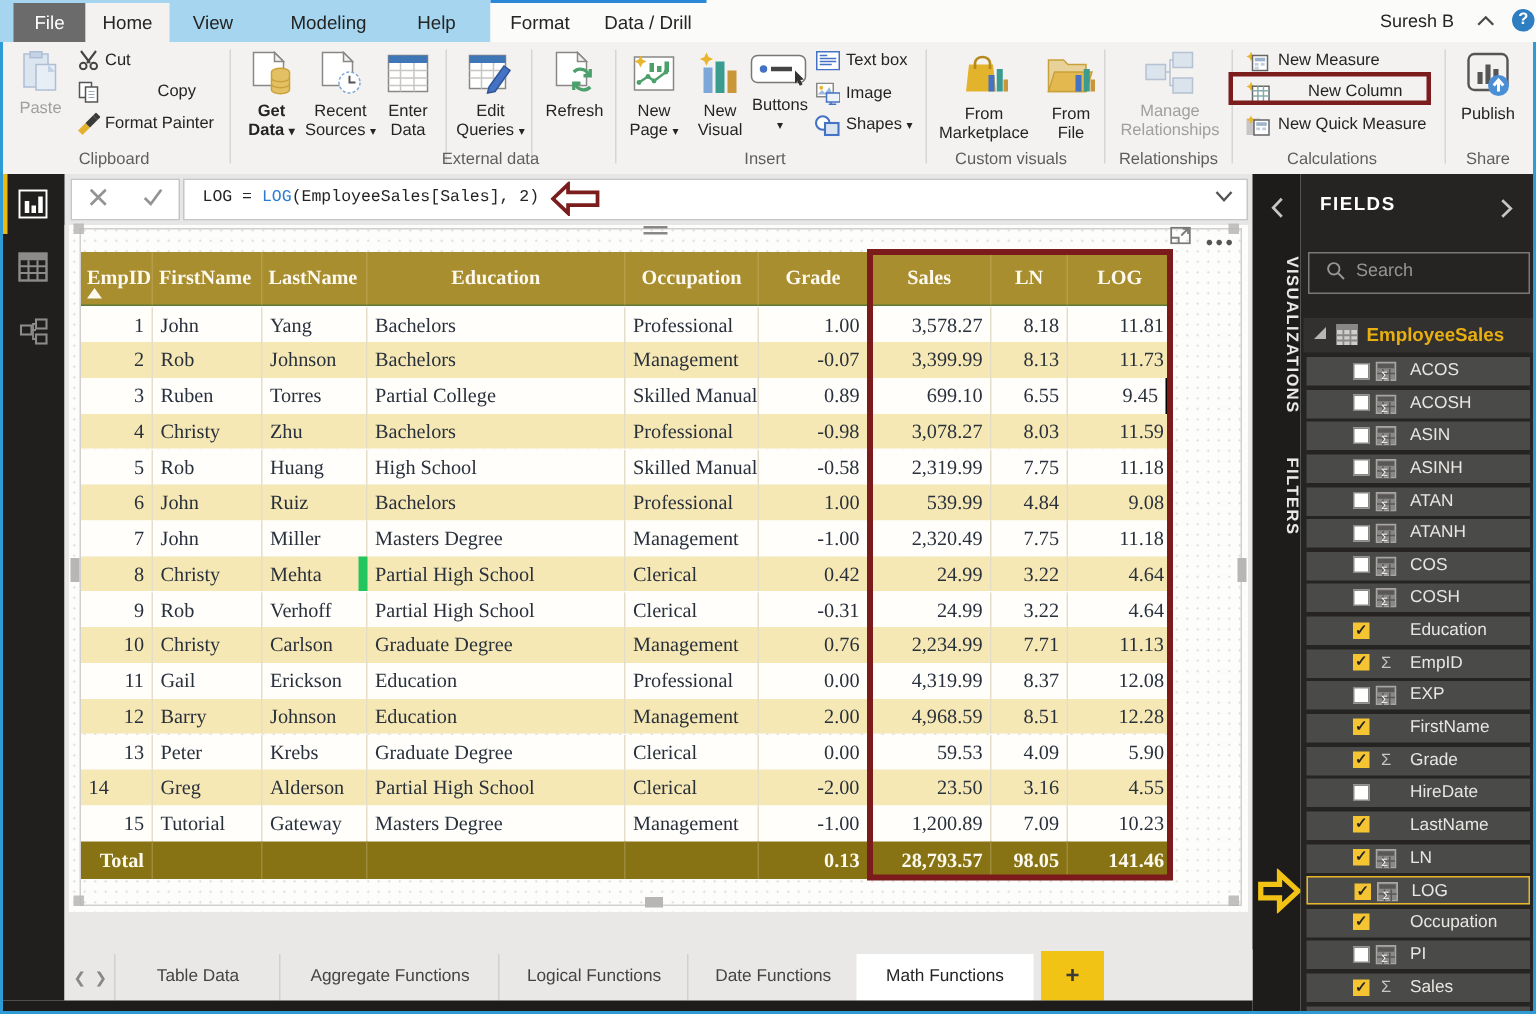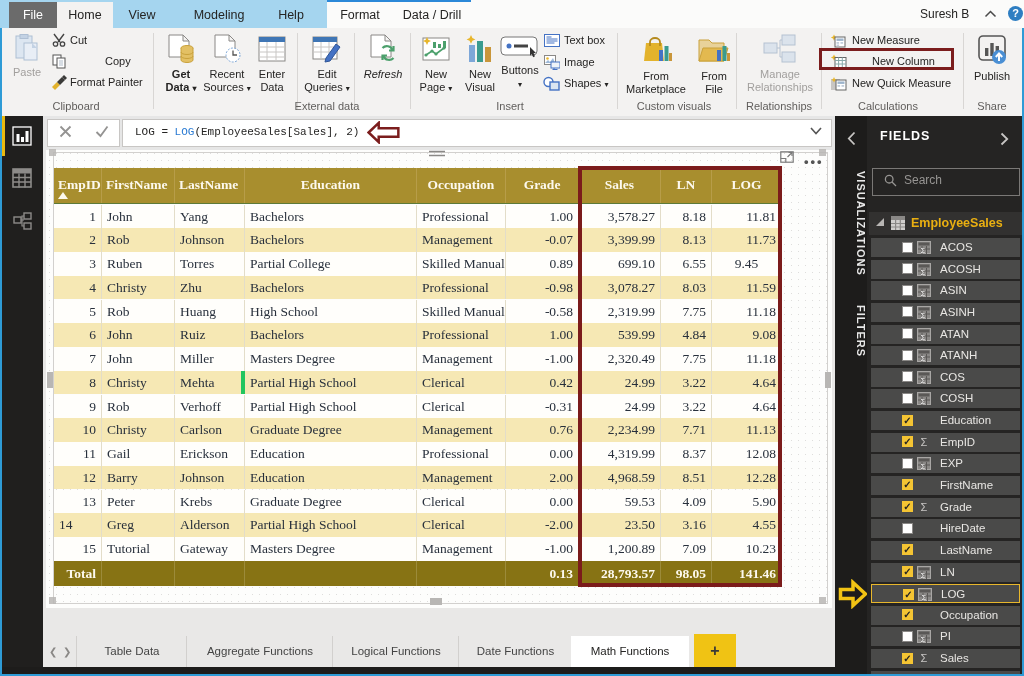--- a/index.html
+++ b/index.html
@@ -153,21 +153,21 @@
     <div class="bigbtn" style="left:300px;top:32px;width:54px;">
       <svg class="ic" width="30" height="30" viewBox="0 0 30 30">
           <rect x="1" y="3" width="24" height="22" fill="#fff" stroke="#8a8886"></rect>
           <rect x="1" y="3" width="24" height="5" fill="#3f76b5"></rect>
           <path d="M1 13 h24 M1 18 h24 M9 8 v17 M17 8 v17" stroke="#c8c6c4" fill="none"></path>
           <path d="M14 24 L24 10 L28 13 L18 27 L13 28 Z" fill="#4472c4" stroke="#2f5597"></path>
         </svg>
       Edit<br>Queries <span style="font-size:8px;">▾</span>
     </div>
 
-    <div class="bigbtn" style="left:358px;top:32px;width:50px;font-style:italic;">
+    <div class="bigbtn" style="left:358px;top:32px;width:50px;">
       <svg class="ic" width="28" height="30" viewBox="0 0 28 30">
           <path d="M2 1 h14 l6 6 v16 h-20 z" fill="#fff" stroke="#8a8886"></path>
           <path d="M16 1 l6 6 h-6 z" fill="#f3f2f1" stroke="#8a8886"></path>
           <path d="M13.5 14 a6 6 0 0 1 10 2" fill="none" stroke="#4ca06c" stroke-width="2.2"></path>
           <path d="M24.5 12 v4.5 h-4.5" fill="none" stroke="#4ca06c" stroke-width="2.2"></path>
           <path d="M24.5 24 a6 6 0 0 1 -10 -2" fill="none" stroke="#4ca06c" stroke-width="2.2"></path>
           <path d="M13.5 26 v-4.5 h4.5" fill="none" stroke="#4ca06c" stroke-width="2.2"></path>
         </svg>
       Refresh
     </div>
@@ -384,21 +384,21 @@
 </div>
 <div class="trow" style="left:0;top:84.00px;width:728px;background:#fffefb;">
 <div class="cell" style="left:0px;width:48px;text-align:right;border-right:1px solid #e3ddc9;">3</div>
 <div class="cell" style="left:48px;width:73px;text-align:left;border-right:1px solid #e3ddc9;">Ruben</div>
 <div class="cell" style="left:121px;width:70px;text-align:left;border-right:1px solid #e3ddc9;">Torres</div>
 <div class="cell" style="left:191px;width:172px;text-align:left;border-right:1px solid #e3ddc9;">Partial College</div>
 <div class="cell" style="left:363px;width:89px;text-align:left;border-right:1px solid #e3ddc9;">Skilled Manual</div>
 <div class="cell" style="left:452px;width:73px;text-align:right;border-right:1px solid #e3ddc9;">0.89</div>
 <div class="cell" style="left:525px;width:82px;text-align:right;border-right:1px solid #e3ddc9;">699.10</div>
 <div class="cell" style="left:607px;width:51px;text-align:right;border-right:1px solid #e3ddc9;">6.55</div>
-<div class="cell" style="left:658px;width:70px;text-align:center;border-right:1px solid #000000;">9.45</div>
+<div class="cell" style="left:658px;width:70px;text-align:right;border-right:5px solid #000000;">9.45</div>
 </div>
 <div class="trow" style="left:0;top:107.75px;width:728px;background:#f6e8b4;">
 <div class="cell" style="left:0px;width:48px;text-align:right;border-right:1px solid #e3ddc9;">4</div>
 <div class="cell" style="left:48px;width:73px;text-align:left;border-right:1px solid #e3ddc9;">Christy</div>
 <div class="cell" style="left:121px;width:70px;text-align:left;border-right:1px solid #e3ddc9;">Zhu</div>
 <div class="cell" style="left:191px;width:172px;text-align:left;border-right:1px solid #e3ddc9;">Bachelors</div>
 <div class="cell" style="left:363px;width:89px;text-align:left;border-right:1px solid #e3ddc9;">Professional</div>
 <div class="cell" style="left:452px;width:73px;text-align:right;border-right:1px solid #e3ddc9;">-0.98</div>
 <div class="cell" style="left:525px;width:82px;text-align:right;border-right:1px solid #e3ddc9;">3,078.27</div>
 <div class="cell" style="left:607px;width:51px;text-align:right;border-right:1px solid #e3ddc9;">8.03</div>
@@ -433,21 +433,21 @@
 <div class="cell" style="left:191px;width:172px;text-align:left;border-right:1px solid #e3ddc9;">Masters Degree</div>
 <div class="cell" style="left:363px;width:89px;text-align:left;border-right:1px solid #e3ddc9;">Management</div>
 <div class="cell" style="left:452px;width:73px;text-align:right;border-right:1px solid #e3ddc9;">-1.00</div>
 <div class="cell" style="left:525px;width:82px;text-align:right;border-right:1px solid #e3ddc9;">2,320.49</div>
 <div class="cell" style="left:607px;width:51px;text-align:right;border-right:1px solid #e3ddc9;">7.75</div>
 <div class="cell" style="left:658px;width:70px;text-align:right;border-right:1px solid #e3ddc9;">11.18</div>
 </div>
 <div class="trow" style="left:0;top:202.75px;width:728px;background:#f6e8b4;">
 <div class="cell" style="left:0px;width:48px;text-align:right;border-right:1px solid #e3ddc9;">8</div>
 <div class="cell" style="left:48px;width:73px;text-align:left;border-right:1px solid #e3ddc9;">Christy</div>
-<div class="cell" style="left:121px;width:70px;text-align:left;border-right:4px solid #22c55e;">Mehta</div>
+<div class="cell" style="left:121px;width:70px;text-align:left;border-right:6px solid #22c55e;">Mehta</div>
 <div class="cell" style="left:191px;width:172px;text-align:left;border-right:1px solid #e3ddc9;">Partial High School</div>
 <div class="cell" style="left:363px;width:89px;text-align:left;border-right:1px solid #e3ddc9;">Clerical</div>
 <div class="cell" style="left:452px;width:73px;text-align:right;border-right:1px solid #e3ddc9;">0.42</div>
 <div class="cell" style="left:525px;width:82px;text-align:right;border-right:1px solid #e3ddc9;">24.99</div>
 <div class="cell" style="left:607px;width:51px;text-align:right;border-right:1px solid #e3ddc9;">3.22</div>
 <div class="cell" style="left:658px;width:70px;text-align:right;border-right:1px solid #e3ddc9;">4.64</div>
 </div>
 <div class="trow" style="left:0;top:226.50px;width:728px;background:#fffefb;">
 <div class="cell" style="left:0px;width:48px;text-align:right;border-right:1px solid #e3ddc9;">9</div>
 <div class="cell" style="left:48px;width:73px;text-align:left;border-right:1px solid #e3ddc9;">Rob</div>

